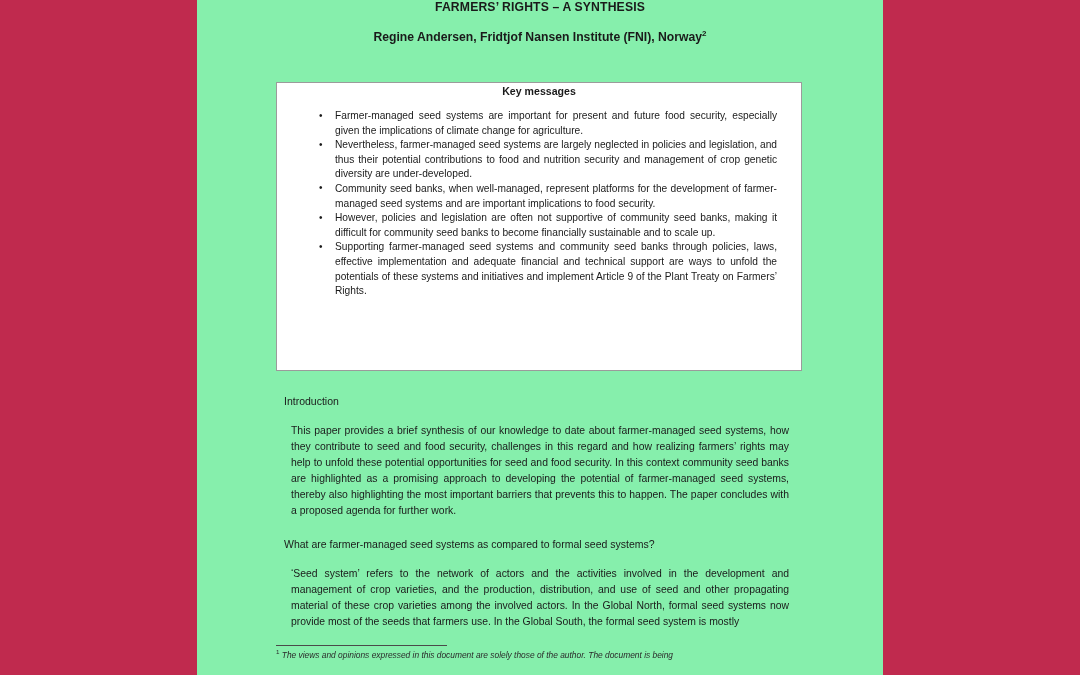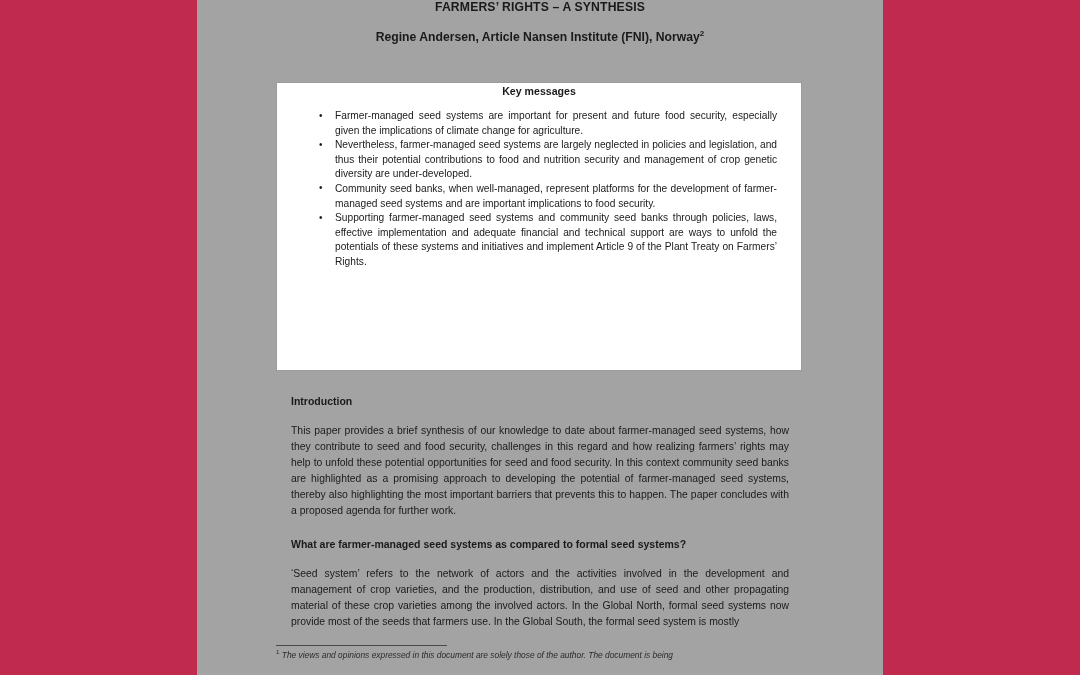--- a/index.html
+++ b/index.html
@@ -22,21 +22,21 @@
     overflow: hidden;
   }
 
   
   #page-sheet {
     position: absolute;
     left: 197px;
     top: 0;
     width: 686px;
     height: 675px;
-    background: #a3a3a3;
+    background: #86efac;
     overflow: hidden;
   }
 
   
   #page-inner {
     position: absolute;
     left: 0;
     top: 0;
     width: 686px;
     height: 675px;
@@ -114,24 +114,24 @@
     color: #1a1a1a;
   }
 
   
   .section {
     position: absolute;
     left: 79px;
     width: 528px;
   }
   .section-heading {
-    font-weight: bold;
+    font-weight: normal;
     font-size: 10.5px;
     color: #1a1a1a;
-    margin: 0 0 9px 15px;
+    margin: 0 0 9px 8px;
     line-height: 13px;
   }
   .section-body {
     font-size: 10.4px;
     line-height: 16.1px;
     color: #1a1a1a;
     text-align: justify;
     text-justify: inter-word;
     margin: 15px;
   }
@@ -171,29 +171,30 @@
 <body>
 
 <div id="viewport">
 
   <div id="page-sheet">
     <div id="page-inner">
 
       <div class="doc-title">FARMERS’ RIGHTS – A SYNTHESIS</div>
 
       <div class="doc-author">
-        <span>Regine Andersen, Article Nansen Institute (FNI), Norway</span><sup>2</sup>
+        <span>Regine Andersen, Fridtjof Nansen Institute (FNI), Norway</span><sup>2</sup>
       </div>
 
       <div id="keybox">
         <div id="keybox-title">Key messages</div>
         <ul id="keybox-list">
           <li>Farmer-managed seed systems are important for present and future food security, especially given the implications of climate change for agriculture.</li>
           <li>Nevertheless, farmer-managed seed systems are largely neglected in policies and legislation, and thus their potential contributions to food and nutrition security and management of crop genetic diversity are under-developed.</li>
           <li>Community seed banks, when well-managed, represent platforms for the development of farmer-managed seed systems and are important implications to food security.</li>
+          <li>However, policies and legislation are often not supportive of community seed banks, making it difficult for community seed banks to become financially sustainable and to scale up.</li>
           <li>Supporting farmer-managed seed systems and community seed banks through policies, laws, effective implementation and adequate financial and technical support are ways to unfold the potentials of these systems and initiatives and implement Article 9 of the Plant Treaty on Farmers’ Rights.</li>
         </ul>
       </div>
 
       <div class="section" id="section-intro">
         <div class="section-heading">Introduction</div>
         <p class="section-body">This paper provides a brief synthesis of our knowledge to date about farmer-managed seed systems, how they contribute to seed and food security, challenges in this regard and how realizing farmers’ rights may help to unfold these potential opportunities for seed and food security. In this context community seed banks are highlighted as a promising approach to developing the potential of farmer-managed seed systems, thereby also highlighting the most important barriers that prevents this to happen. The paper concludes with a proposed agenda for further work.</p>
       </div>
 
       <div class="section" id="section-what">

